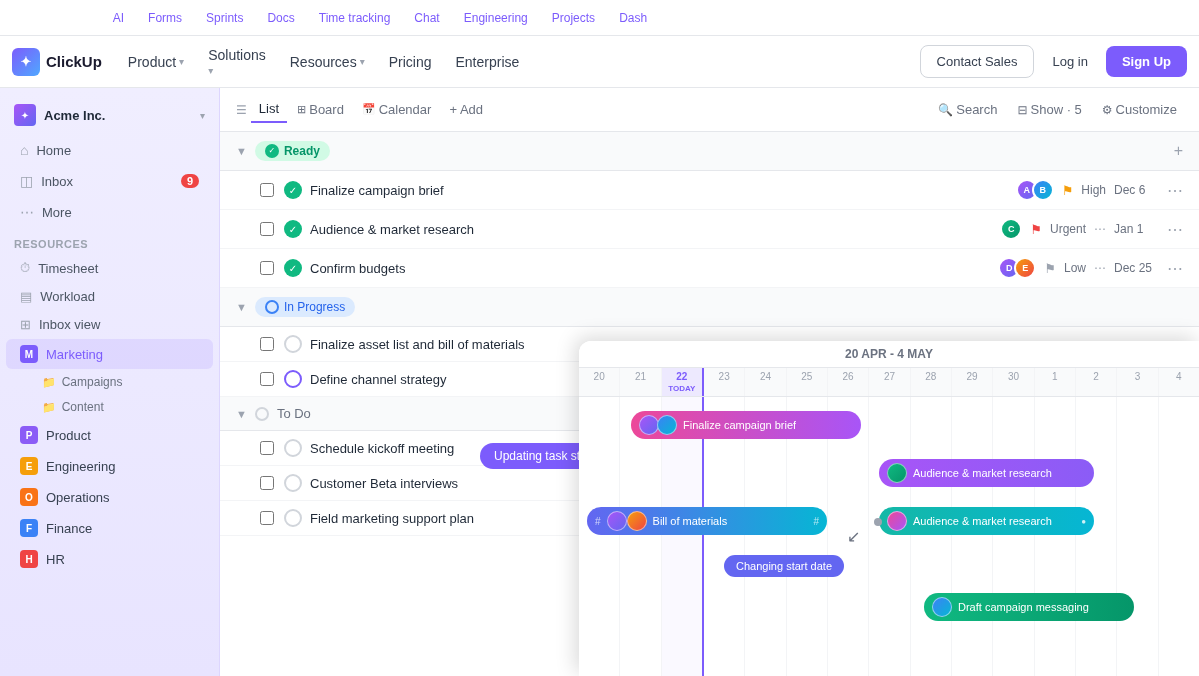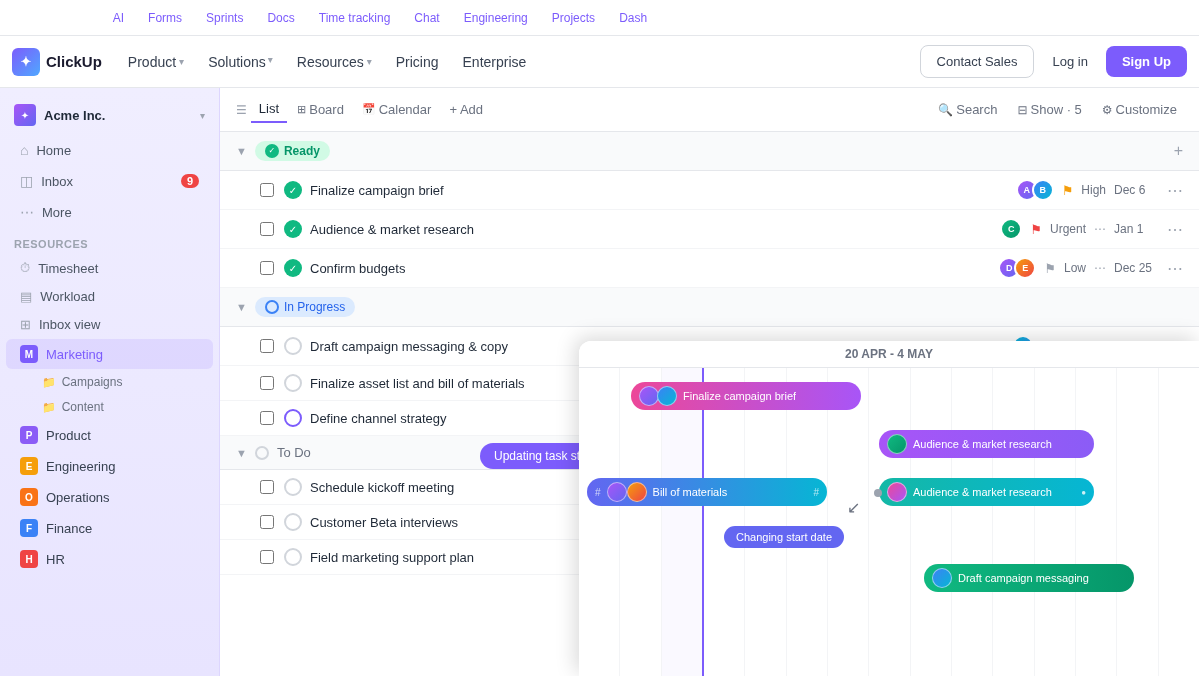--- a/index.html
+++ b/index.html
@@ -26,21 +26,21 @@
 
 <div style="display:flex;align-items:center;background:white;height:52px;padding:0 12px;border-bottom:1px solid #e5e7eb;gap:4px;">
   <div style="display:flex;align-items:center;gap:6px;margin-right:12px;cursor:pointer;">
     <div style="width:28px;height:28px;background:linear-gradient(135deg,#7c5cfc,#4fa8ff);border-radius:6px;display:flex;align-items:center;justify-content:center;color:white;font-weight:bold;font-size:13px;">✦</div>
     <span style="font-weight:700;font-size:15px;color:#1a1a2e;">ClickUp</span>
   </div>
   <div style="padding:7px 10px;font-size:14px;color:#374151;cursor:pointer;border-radius:6px;display:flex;align-items:center;gap:3px;">
     <span>Product</span>
       <span style="font-size:10px;color:#9ca3af;">▾</span>
   </div>
-  <div style="padding:7px 10px;font-size:14px;color:#374151;cursor:pointer;border-radius:6px;display:flex;align-items:flex-start;gap:2px;">
+  <div style="padding:7px 10px;font-size:14px;color:#374151;cursor:pointer;border-radius:6px;display:flex;align-items:flex-start;gap:2px;flex-direction:column;">
     <span>Solutions</span>
       <span style="font-size:10px;color:#9ca3af;">▾</span>
   </div>
   <div style="padding:7px 10px;font-size:14px;color:#374151;cursor:pointer;border-radius:6px;display:flex;align-items:center;gap:3px;">
     <span>Resources</span>
       <span style="font-size:10px;color:#9ca3af;">▾</span>
   </div>
   <div style="padding:7px 10px;font-size:14px;color:#374151;cursor:pointer;border-radius:6px;">
     <span>Pricing</span>
   </div>
@@ -224,33 +224,20 @@
       </div>
 
       <div style="display:flex;align-items:center;gap:8px;padding:9px 16px;background:#f9fafb;border-bottom:1px solid #e5e7eb;">
         <span style="color:#9ca3af;cursor:pointer;font-size:11px;">▼</span>
         <div style="display:flex;align-items:center;gap:5px;padding:3px 10px;border-radius:12px;background:#dbeafe;">
           <span style="width:14px;height:14px;border:2px solid #3b82f6;border-radius:50%;display:inline-block;"></span>
           <span style="font-size:12px;font-weight:400;color:#2563eb;">In Progress</span>
         </div>
       </div>
 
-      <div style="display:flex;align-items:center;padding:8px 16px 8px 40px;border-bottom:1px solid #f3f4f6;gap:8px;">
-        <input type="checkbox" style="width: 14px; height: 14px; margin-right: 2px;">
-        <span style="width:18px;height:18px;border:2px solid #d1d5db;border-radius:50%;display:inline-block;flex-shrink:0;"></span>
-        <span style="flex:1;color:#1f2937;font-size:13px;">Draft campaign messaging &amp; copy</span>
-        <div style="display:flex;">
-          <div style="width:22px;height:22px;border-radius:50%;border:2px solid white;background:linear-gradient(135deg,#06b6d4,#3b82f6);display:flex;align-items:center;justify-content:center;color:white;font-size:9px;font-weight:600;">F</div>
-        </div>
-        <span style="color:#f59e0b;font-size:13px;">⚑</span>
-        <span style="font-size:12px;color:#6b7280;">High</span>
-        <span style="color:#9ca3af;font-size:12px;">⋯</span>
-        <span style="color:#6b7280;font-size:12px;min-width:45px;">Dec 15</span>
-        <span style="color:#9ca3af;cursor:pointer;font-size:16px;">⋯</span>
-      </div>
 
       <div style="display:flex;align-items:center;padding:8px 16px 8px 40px;border-bottom:1px solid #f3f4f6;gap:8px;">
         <input type="checkbox" style="width: 14px; height: 14px; margin-right: 2px;">
         <span style="width:18px;height:18px;border:2px solid #d1d5db;border-radius:50%;display:inline-block;flex-shrink:0;"></span>
         <span style="flex:1;color:#1f2937;font-size:13px;">Finalize asset list and bill of materials</span>
       </div>
 
       <div style="display:flex;align-items:center;padding:8px 16px 8px 40px;border-bottom:1px solid #f3f4f6;gap:8px;position:relative;">
         <input type="checkbox" style="width: 14px; height: 14px; margin-right: 2px;">
         <span style="width:18px;height:18px;border:2px solid #7c5cfc;border-radius:50%;display:inline-block;flex-shrink:0;"></span>
@@ -284,20 +271,37 @@
       </div>
 
     </div>
 
     <div style="position:absolute;right:0;bottom:0;width:620px;height:335px;background:white;border-radius:12px 0 0 0;box-shadow:-4px -4px 20px rgba(0,0,0,0.15);overflow:hidden;z-index:20;display:flex;flex-direction:column;">
 
       <div style="background:white;padding:6px 12px;border-bottom:1px solid #e5e7eb;display:flex;align-items:center;justify-content:center;">
         <span style="font-size:12px;color:#6b7280;font-weight:600;">20 APR - 4 MAY</span>
       </div>
 
+      <div style="display:flex;background:#f9fafb;border-bottom:1px solid #e5e7eb;">
+        <div style="flex:1;text-align:center;padding:3px 1px;font-size:10px;color:#9ca3af;border-right:1px solid #f3f4f6;">20</div>
+        <div style="flex:1;text-align:center;padding:3px 1px;font-size:10px;color:#9ca3af;border-right:1px solid #f3f4f6;">21</div>
+        <div style="flex:1;text-align:center;padding:3px 1px;font-size:10px;background:#ede9fe;color:#7c5cfc;font-weight:700;border-right:2px solid #7c5cfc;">22<br><span style="font-size:8px;">TODAY</span></div>
+        <div style="flex:1;text-align:center;padding:3px 1px;font-size:10px;color:#9ca3af;border-right:1px solid #f3f4f6;">23</div>
+        <div style="flex:1;text-align:center;padding:3px 1px;font-size:10px;color:#9ca3af;border-right:1px solid #f3f4f6;">24</div>
+        <div style="flex:1;text-align:center;padding:3px 1px;font-size:10px;color:#9ca3af;border-right:1px solid #f3f4f6;">25</div>
+        <div style="flex:1;text-align:center;padding:3px 1px;font-size:10px;color:#9ca3af;border-right:1px solid #f3f4f6;">26</div>
+        <div style="flex:1;text-align:center;padding:3px 1px;font-size:10px;color:#9ca3af;border-right:1px solid #f3f4f6;">27</div>
+        <div style="flex:1;text-align:center;padding:3px 1px;font-size:10px;color:#9ca3af;border-right:1px solid #f3f4f6;">28</div>
+        <div style="flex:1;text-align:center;padding:3px 1px;font-size:10px;color:#9ca3af;border-right:1px solid #f3f4f6;">29</div>
+        <div style="flex:1;text-align:center;padding:3px 1px;font-size:10px;color:#9ca3af;border-right:1px solid #f3f4f6;">30</div>
+        <div style="flex:1;text-align:center;padding:3px 1px;font-size:10px;color:#9ca3af;border-right:1px solid #f3f4f6;">1</div>
+        <div style="flex:1;text-align:center;padding:3px 1px;font-size:10px;color:#9ca3af;border-right:1px solid #f3f4f6;">2</div>
+        <div style="flex:1;text-align:center;padding:3px 1px;font-size:10px;color:#9ca3af;border-right:1px solid #f3f4f6;">3</div>
+        <div style="flex:1;text-align:center;padding:3px 1px;font-size:10px;color:#9ca3af;">4</div>
+      </div>
 
       <div style="position:relative;flex:1;background:white;overflow:hidden;">
 
         <div style="position:absolute;top:0;left:0;right:0;bottom:0;display:flex;pointer-events:none;">
           <div style="flex:1;border-right:1px solid #f3f4f6;height:100%;"></div>
           <div style="flex:1;border-right:1px solid #f3f4f6;height:100%;"></div>
           <div style="flex:1;border-right:2px solid #7c5cfc;height:100%;background:rgba(124,92,252,0.04);"></div>
           <div style="flex:1;border-right:1px solid #f3f4f6;height:100%;"></div>
           <div style="flex:1;border-right:1px solid #f3f4f6;height:100%;"></div>
           <div style="flex:1;border-right:1px solid #f3f4f6;height:100%;"></div>

